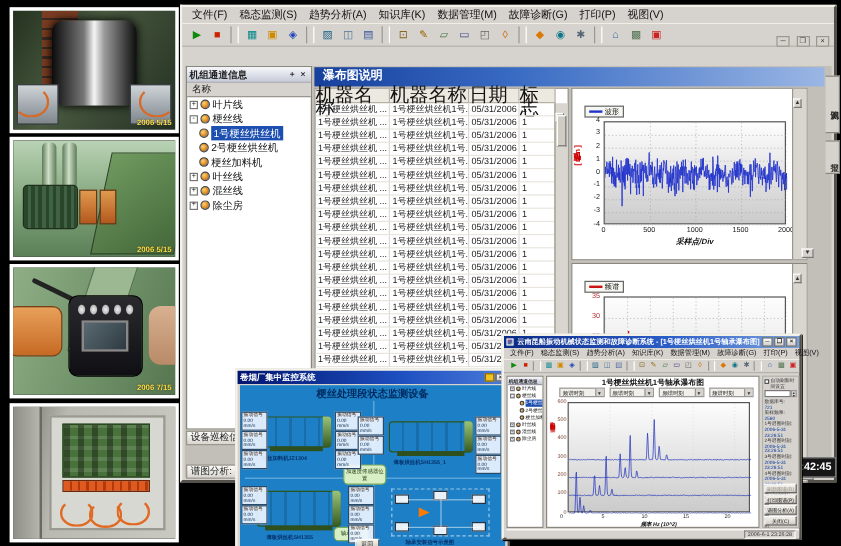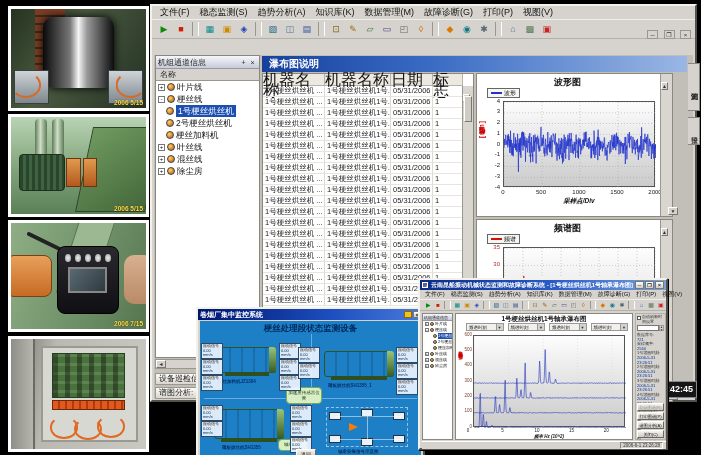--- a/index.html
+++ b/index.html
@@ -59,33 +59,33 @@
   .menu-item{padding:0 5px;white-space:nowrap;}
   .mdibtns{position:absolute;right:2px;top:0;}
   .mdibtns span{display:inline-block;width:11px;height:9px;font-size:6px;line-height:8px;text-align:center;background:#d6d3ce;border:1px solid #9a978f;color:#333;margin-left:1px;}
   .toolbar{height:20px;display:flex;align-items:center;padding-left:4px;background:#d6d3ce;border-top:1px solid #efeee7;border-bottom:1px solid #b4b1a9;}
   .tbico{width:16px;height:15px;font-size:9px;line-height:14px;text-align:center;margin-right:1px;background:#d6d3ce;}
   .tb-sep{width:7px;height:14px;border-left:1px solid #9a978f;border-right:1px solid #fff;margin:0 3px 0 2px;}
   #client{position:absolute;left:2px;top:49px;right:2px;bottom:2px;background:#c2beb8;}
 
   
   #tree-panel{position:absolute;left:1px;top:0;width:105px;height:303px;background:#fff;border:1px solid #8a877f;}
-  .panel-hdr{height:13px;background:linear-gradient(#f6f7fb,#c6cbd8);border-bottom:1px solid #9a97a0;font-size:8px;display:flex;align-items:center;padding:0 2px;color:#222;}
+  .panel-hdr{height:13px;background:linear-gradient(#f6f7fb,#c6cbd8);border-bottom:1px solid #9a97a0;font-size:8px;display:flex;align-items:center;padding:0 2px;color:#222;font-weight:bold;}
   .panel-hdr .sp{flex:1;}
   .ph-btn{font-size:7px;width:9px;text-align:center;color:#333;}
   .col-hdr{height:12px;background:#d6d3ce;border-bottom:1px solid #9a978f;font-size:8px;padding-left:4px;color:#222;line-height:11px;}
   .tree-item{height:12px;font-size:8.5px;line-height:12px;white-space:nowrap;color:#111;display:flex;align-items:center;}
   .tree-item.sel .lbl{background:#1c4fb0;color:#fff;padding:0 2px;}
   .exp{width:7px;height:7px;border:1px solid #777;background:#fff;font-size:6px;line-height:5px;text-align:center;display:inline-block;margin-right:2px;flex:none;}
   .nodeico{width:8px;height:8px;border-radius:50%;flex:none;
     background:radial-gradient(circle at 35% 35%,#ffd27a,#e08a1a 55%,#3a66c4);border:1px solid #444;margin-right:2px;}
   #tree-hscroll{position:absolute;left:1px;top:304px;width:105px;height:10px;background:#d6d3ce;border:1px solid #9a978f;display:flex;}
   .sbtn{width:10px;height:8px;background:#d6d3ce;border:1px solid;border-color:#fff #777 #777 #fff;font-size:5px;line-height:7px;text-align:center;color:#333;}
   #lbl-device,#lbl-pos{position:absolute;left:1px;width:62px;height:12px;background:linear-gradient(#fbfbf8,#d9d6cf);border:1px solid #9a978f;font-size:8px;line-height:10px;padding-left:3px;color:#222;}
-  #lbl-device{top:318px;}
+  #lbl-device{top:304px;}
   #lbl-pos{top:332px;}
 
   
   #hist-bar{position:absolute;left:108px;top:1px;width:425px;height:16px;
     background:linear-gradient(90deg,#16409c,#3a6cc4 40%,#9ab6e4);color:#fff;font-weight:bold;font-size:10px;line-height:16px;padding-left:7px;}
   #htable{position:absolute;left:108px;top:18px;width:212px;height:329px;background:#fff;border:1px solid #8a877f;}
   .trow{display:flex;height:11px;}
   .trow .c{font-size:7.5px;line-height:10px;padding-left:2px;border-right:1px solid #dedbd2;border-bottom:1px solid #e8e5dc;color:#222;white-space:nowrap;overflow:hidden;flex:none;}
   #table-head .c{background:#ece9e0;border-right:1px solid #b5b2a8;border-bottom:1px solid #b5b2a8;color:#111;height:12px;line-height:11px;}
   #table-head{display:flex;height:12px;}
@@ -481,21 +481,20 @@
               <span class="c" style="width: 30px;">1</span>
             </div>
           </div>
         <div id="table-vscroll">
           <span class="sbtn">▲</span>
           <span class="vthumb"></span>
         </div>
       </div>
 
       <div class="cpanel" id="wavepanel">
-        <div class="ctitle">波形图</div>
         <div class="legend">
           <span class="lg-line" style="background:#2233cc;"></span>
           <span>波形</span>
         </div>
         <div class="plot" id="wave-plot"><svg width="152" height="86" viewBox="0 0 152 86">
               <line x1="0.0" y1="0" x2="0.0" y2="86" stroke="#98a0a8" stroke-width="0.5" stroke-dasharray="1 2"></line>
               <line x1="38.0" y1="0" x2="38.0" y2="86" stroke="#98a0a8" stroke-width="0.5" stroke-dasharray="1 2"></line>
               <line x1="76.0" y1="0" x2="76.0" y2="86" stroke="#98a0a8" stroke-width="0.5" stroke-dasharray="1 2"></line>
               <line x1="114.0" y1="0" x2="114.0" y2="86" stroke="#98a0a8" stroke-width="0.5" stroke-dasharray="1 2"></line>
               <line x1="152.0" y1="0" x2="152.0" y2="86" stroke="#98a0a8" stroke-width="0.5" stroke-dasharray="1 2"></line>
@@ -530,21 +529,20 @@
             <span class="xtick" style="left: 166px; top: 115px; position: absolute;">2000</span>
           </div>
         <div class="xlab" style="left:26px;width:152px;top:123px;">采样点/Div</div>
         <div class="cscroll">
           <span class="sbtn">▲</span>
           <span class="sbtn dn">▼</span>
         </div>
       </div>
 
       <div class="cpanel" id="specpanel">
-        <div class="ctitle">频谱图</div>
         <div class="legend">
           <span class="lg-line" style="background:#cc1111;"></span>
           <span>频谱</span>
         </div>
         <div class="plot" id="spec-plot"><svg width="152" height="122" viewBox="0 0 152 122">
               <line x1="0.0" y1="0" x2="0.0" y2="122" stroke="#98a0a8" stroke-width="0.5" stroke-dasharray="1 2"></line>
               <line x1="19.0" y1="0" x2="19.0" y2="122" stroke="#98a0a8" stroke-width="0.5" stroke-dasharray="1 2"></line>
               <line x1="38.0" y1="0" x2="38.0" y2="122" stroke="#98a0a8" stroke-width="0.5" stroke-dasharray="1 2"></line>
               <line x1="57.0" y1="0" x2="57.0" y2="122" stroke="#98a0a8" stroke-width="0.5" stroke-dasharray="1 2"></line>
               <line x1="76.0" y1="0" x2="76.0" y2="122" stroke="#98a0a8" stroke-width="0.5" stroke-dasharray="1 2"></line>

